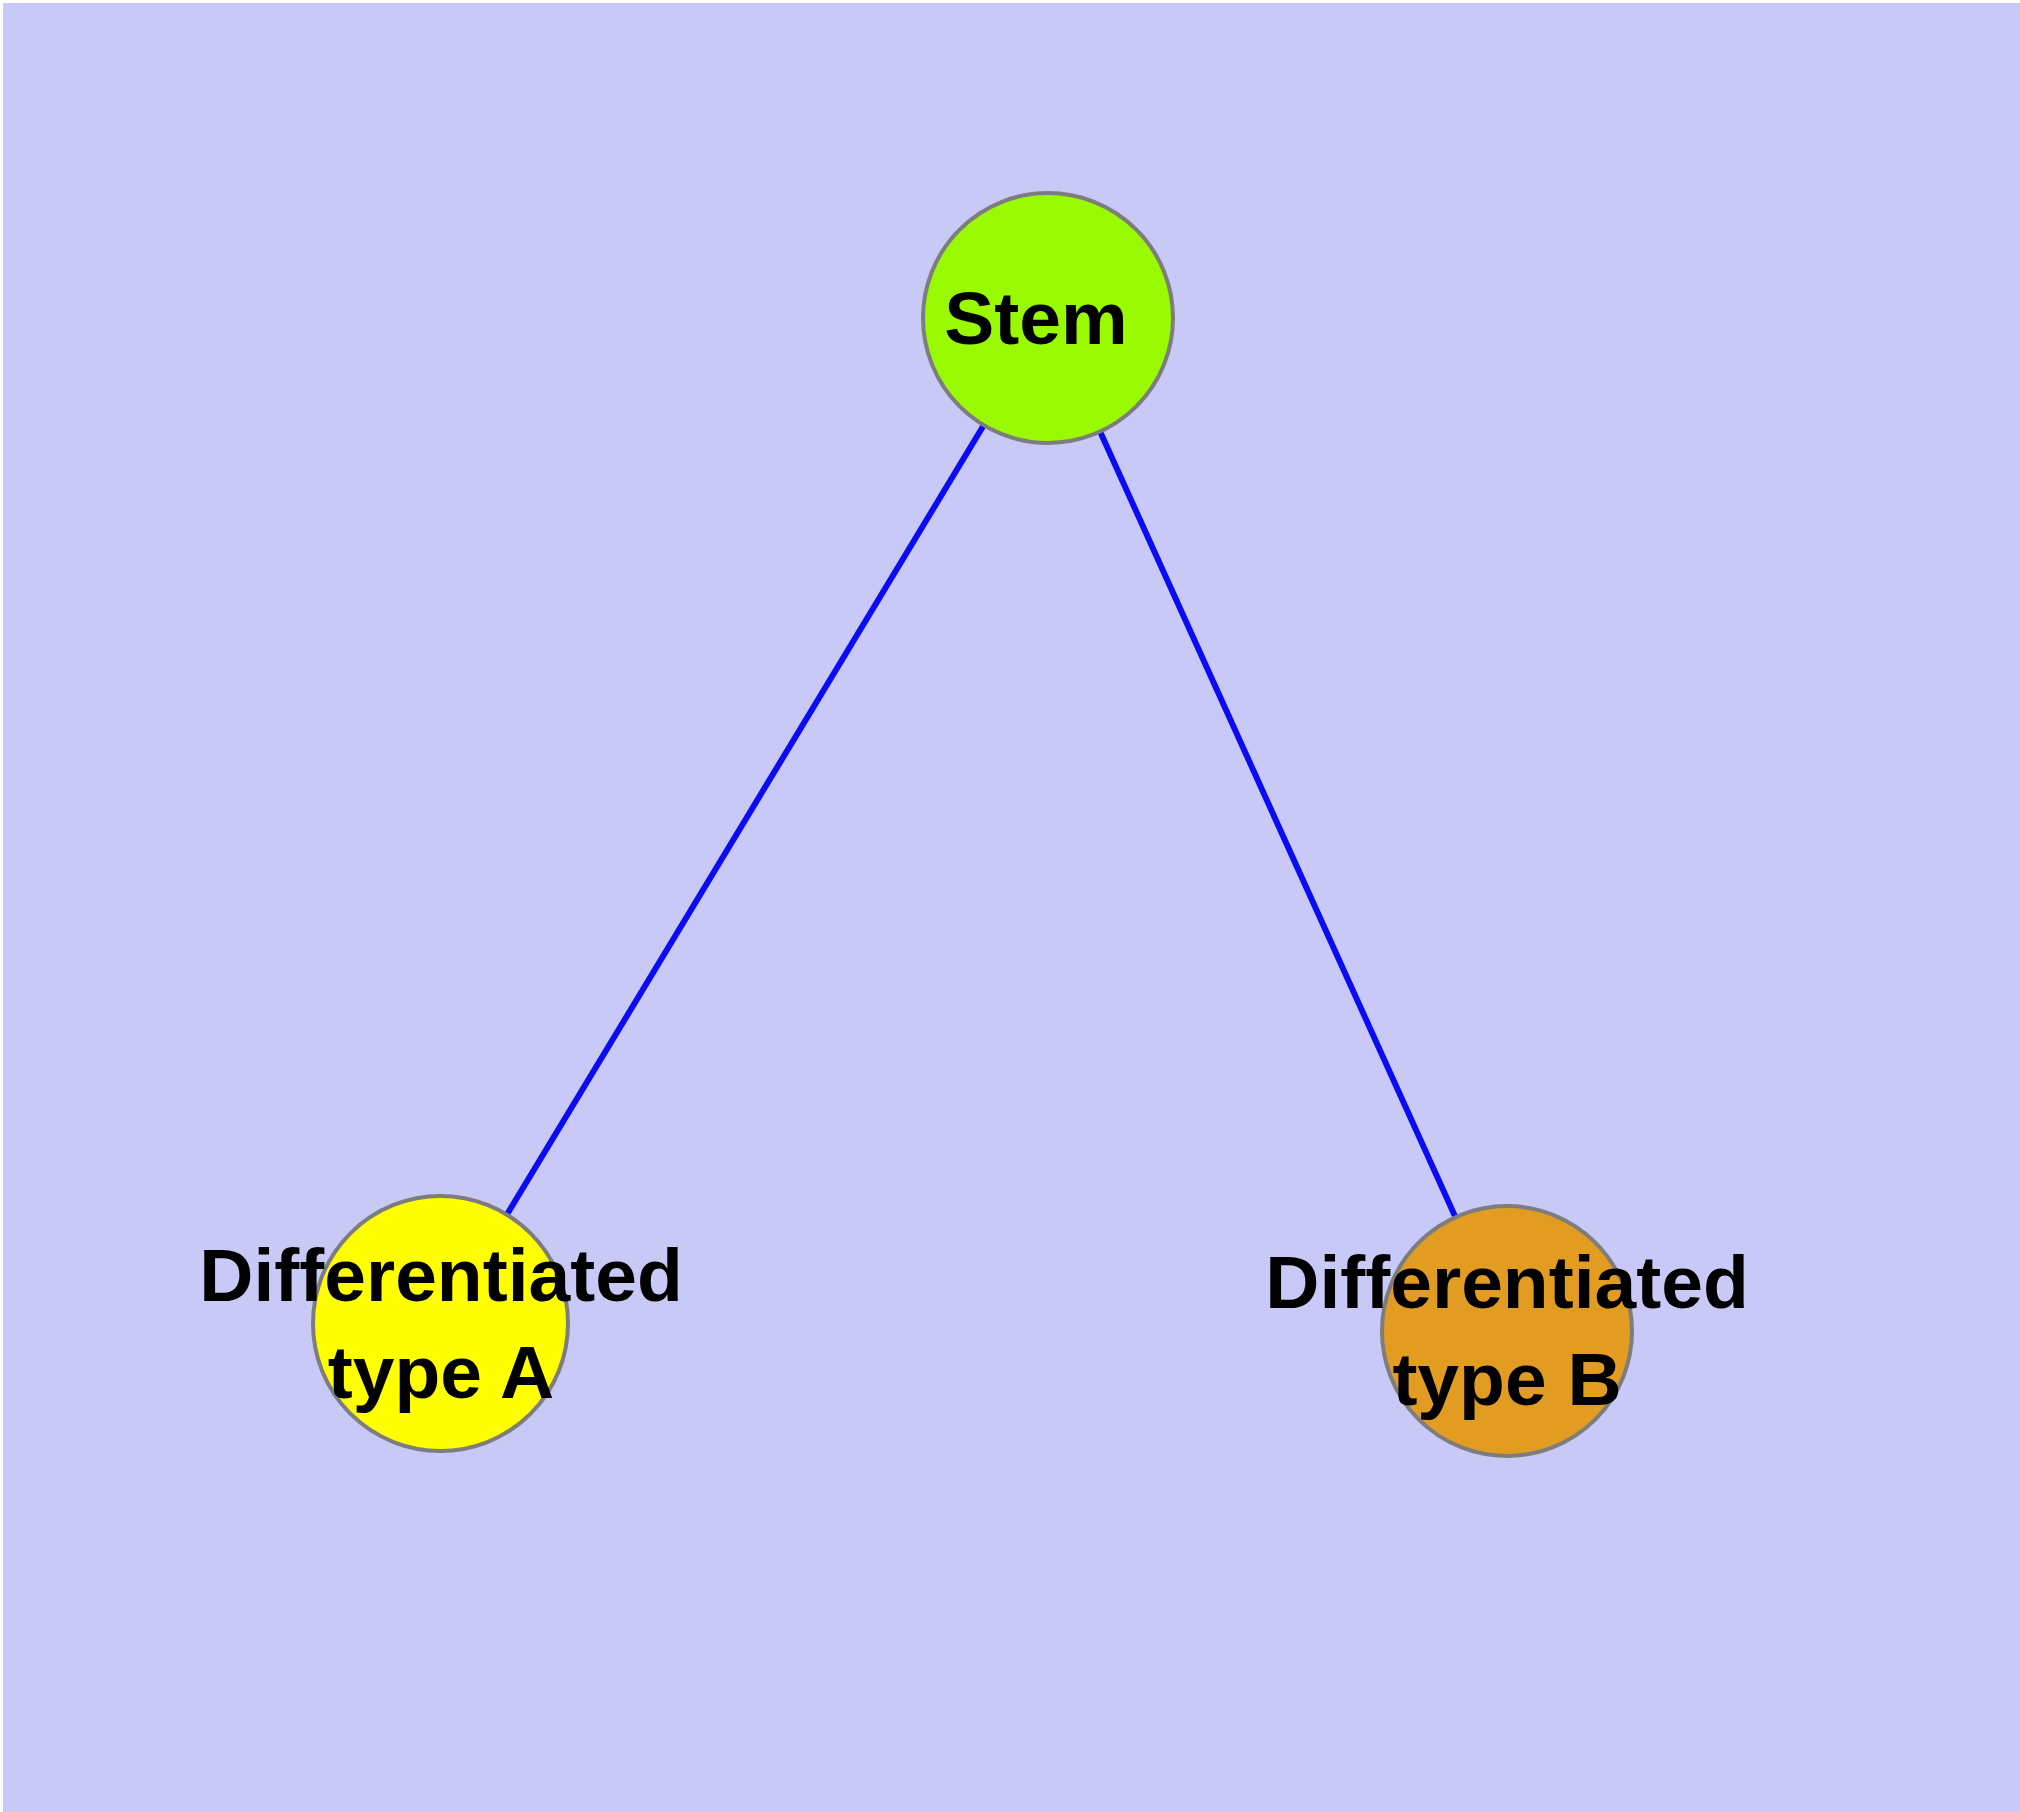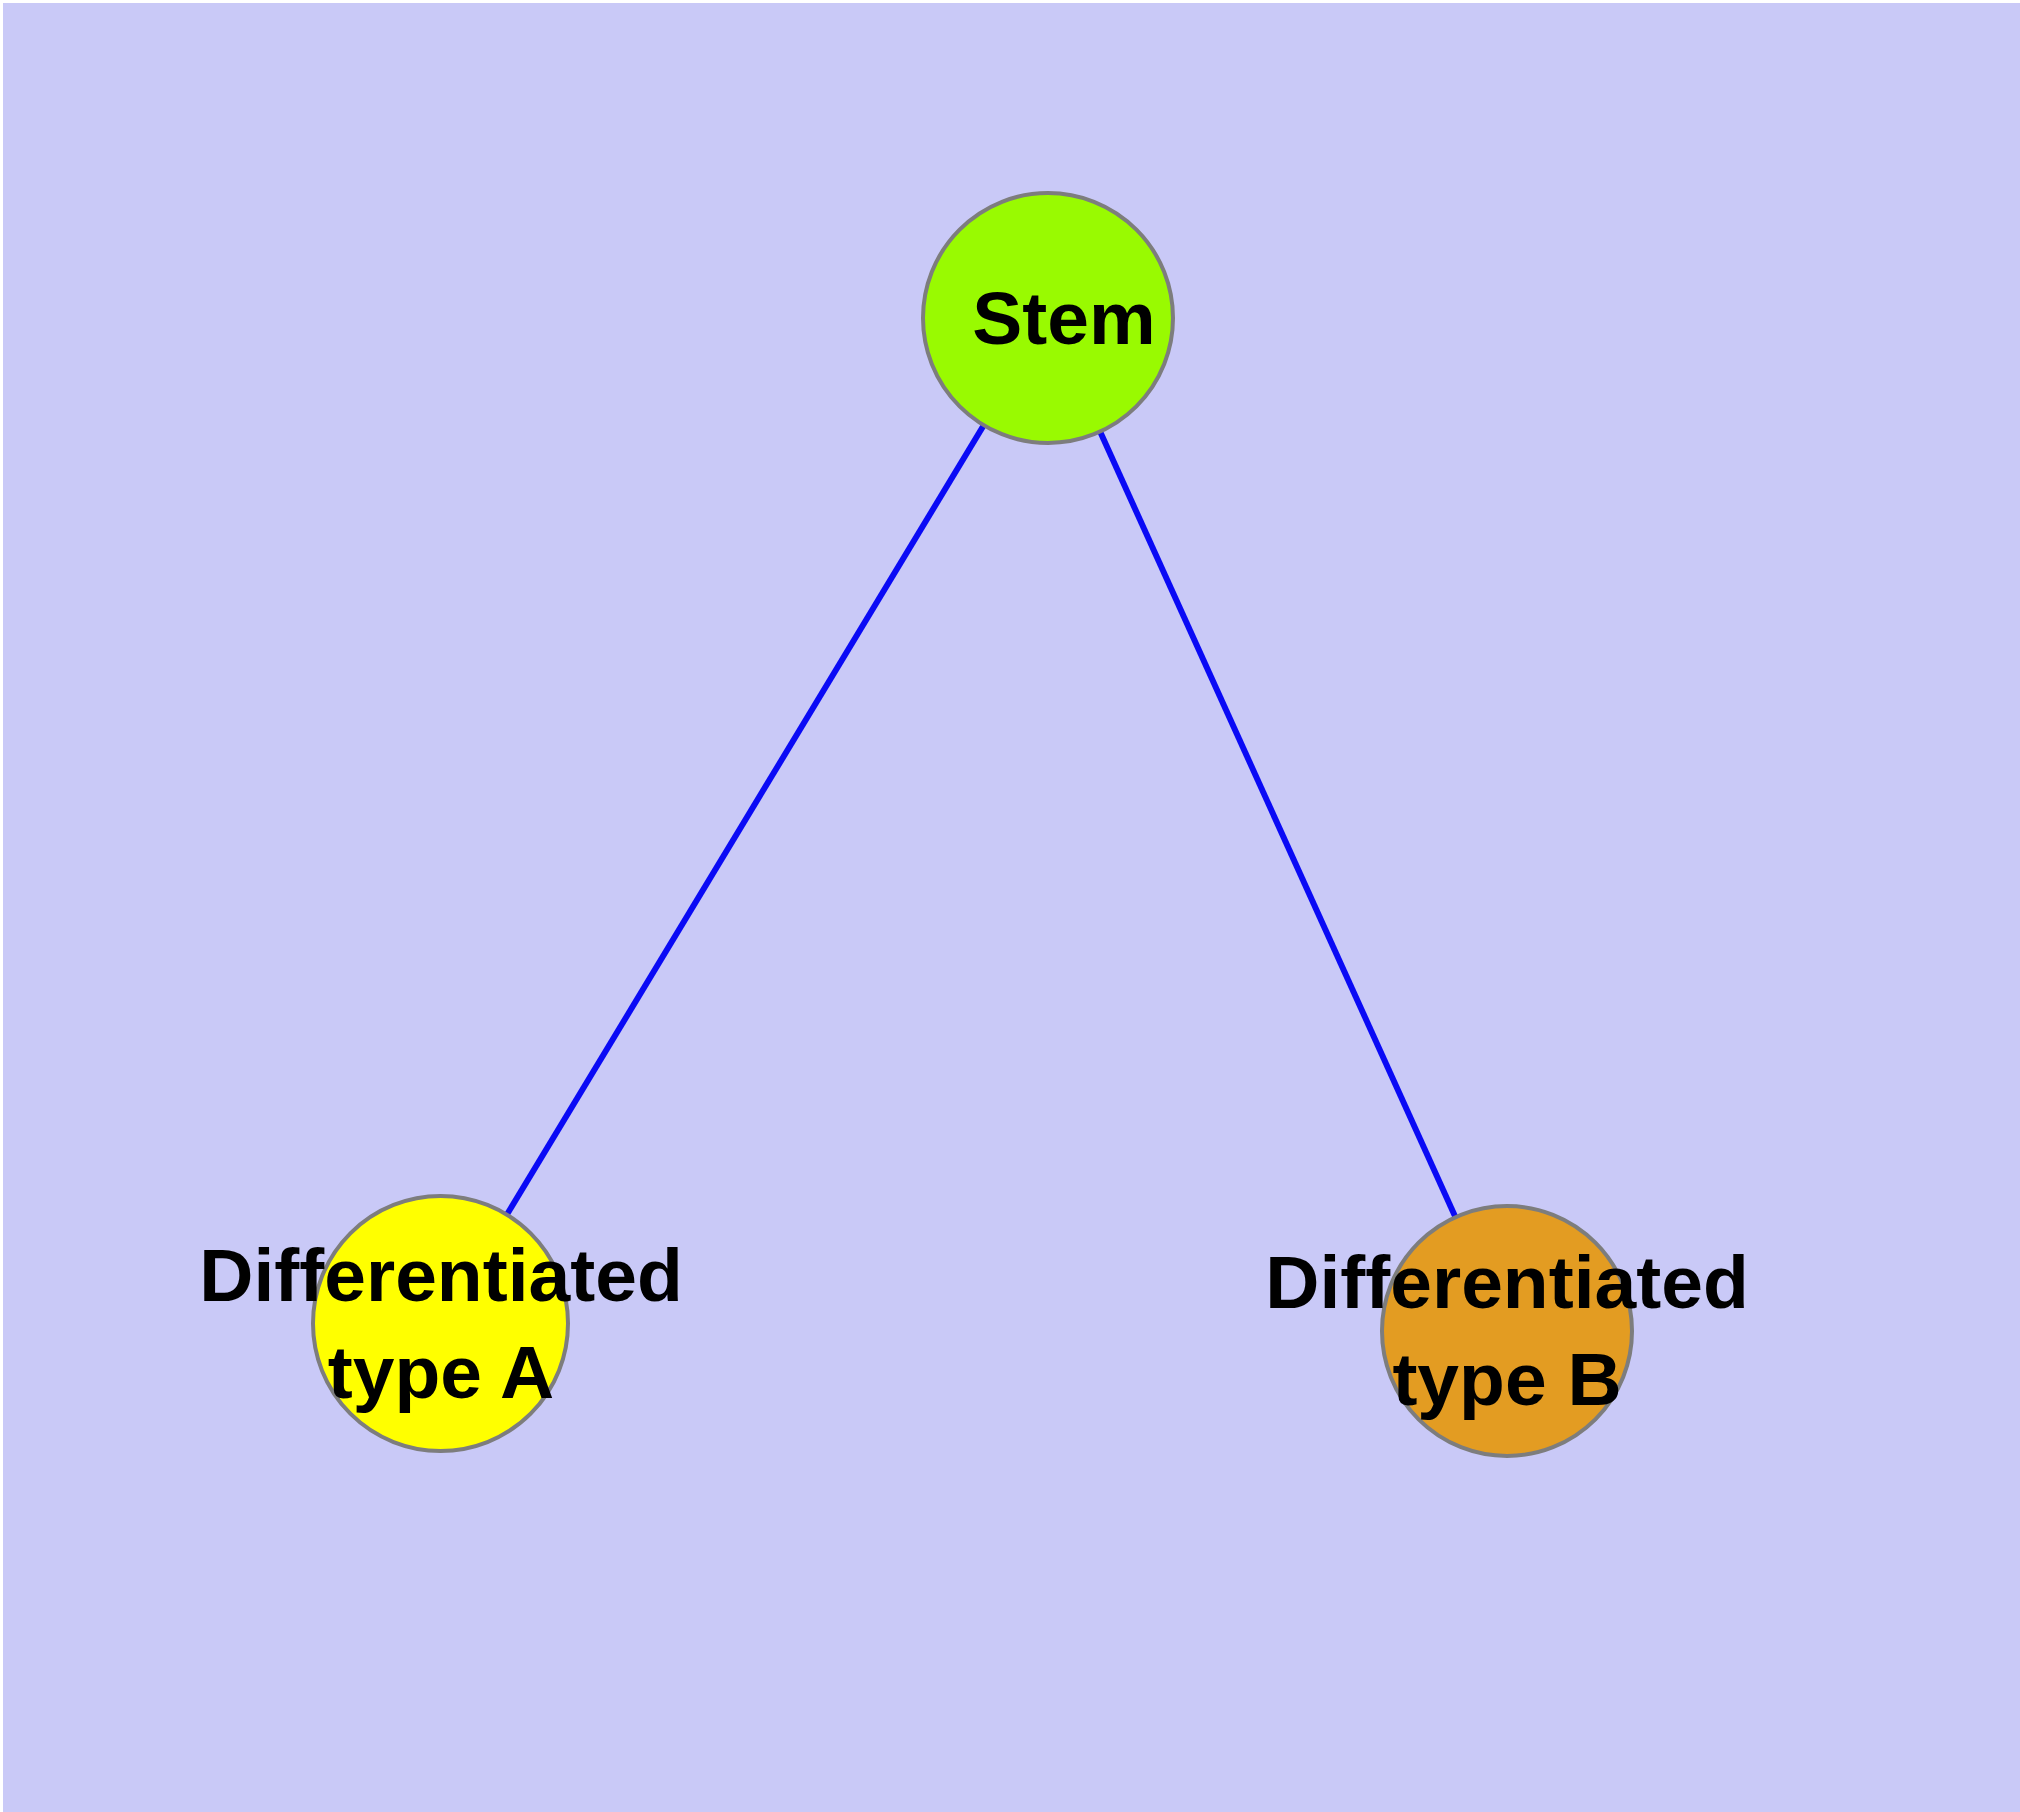--- a/index.html
+++ b/index.html
@@ -58,21 +58,21 @@
 
   <svg class="edges-svg" viewBox="0 0 2384 2138" id="edges-layer">
       <line x1="1237" y1="375" x2="520" y2="1562" stroke="#0A0AF5" stroke-width="7"></line>
       <line x1="1237" y1="375" x2="1778" y2="1571" stroke="#0A0AF5" stroke-width="7"></line>
     </svg>
 
   <div class="node-circle" style="left: 921px; top: 191px; width: 254px; height: 254px; background: rgb(153, 250, 1); border-color: rgb(125, 125, 125);"></div>
   <div class="node-circle" style="left: 311px; top: 1194px; width: 259px; height: 259px; background: rgb(255, 255, 0); border-color: rgb(125, 125, 125);"></div>
   <div class="node-circle" style="left: 1380px; top: 1204px; width: 254px; height: 254px; background: rgb(227, 156, 34); border-color: rgb(125, 125, 125);"></div>
 
-  <div class="node-label" style="left: 1064px; top: 318px; color: rgb(0, 0, 0);">Stem</div>
+  <div class="node-label" style="left: 1036px; top: 318px; color: rgb(0, 0, 0);">Stem</div>
   <div class="node-label" style="left: 441px; top: 1324px; color: rgb(0, 0, 0);">Differentiated
 type A</div>
   <div class="node-label" style="left: 1507px; top: 1331px; color: rgb(0, 0, 0);">Differentiated
 type B</div>
 
   <div class="frame-top" style="background: rgb(255, 255, 255);"></div>
   <div class="frame-left" style="background: rgb(255, 255, 255);"></div>
 </div>
 
 

